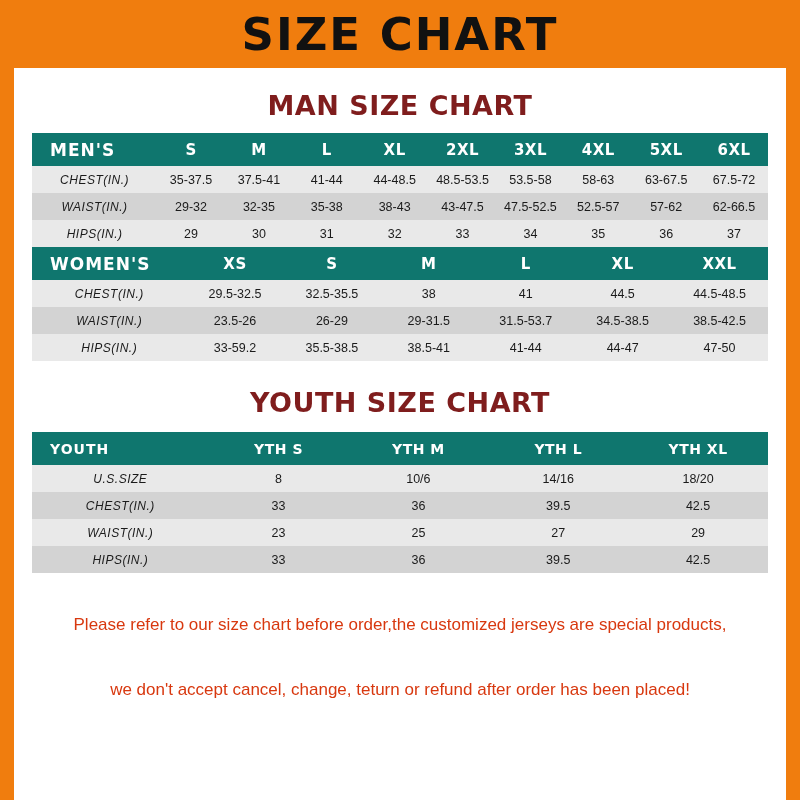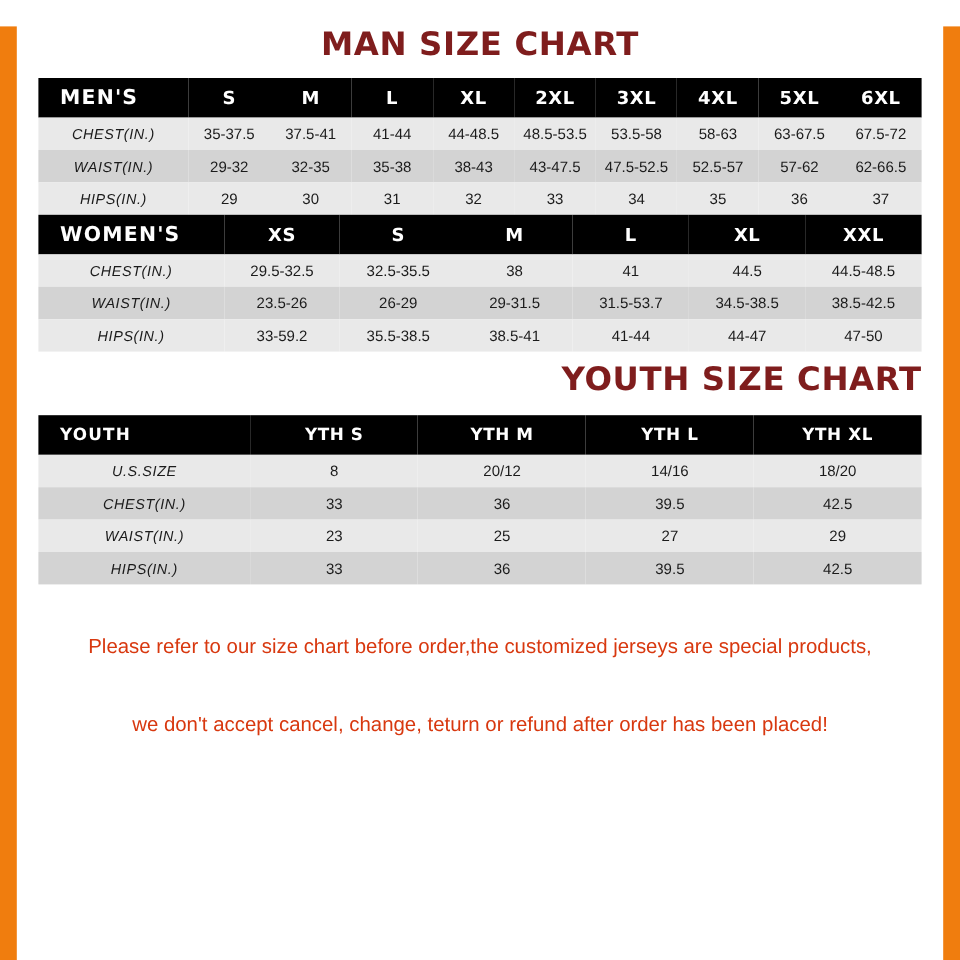--- a/index.html
+++ b/index.html
@@ -44,38 +44,38 @@
   .section-title {
     text-align: center;
     font-family: "DejaVu Sans", sans-serif;
     font-weight: bold;
     font-size: 27px;
     color: #7f1d1d;
     letter-spacing: 0.5px;
   }
   .t-man { margin-top: 22px; margin-bottom: 12px; }
   .t-women { margin-top: 24px; margin-bottom: 14px; }
-  .t-youth { margin-top: 8px; margin-bottom: 14px; text-align: right; }
+  .t-youth { margin-top: 26px; margin-bottom: 14px; }
 
   table.chart {
     width: 100%;
     border-collapse: collapse;
     table-layout: fixed;
   }
   table.chart th, table.chart td {
     text-align: center;
     font-size: 12.5px;
     color: #1b1b1b;
     padding: 0;
     height: 27px;
     vertical-align: middle;
     font-family: "Liberation Sans", sans-serif;
   }
   table.chart thead th {
-    background: #000000;
+    background: #0f766e;
     color: #ffffff;
     font-family: "DejaVu Sans", sans-serif;
     font-weight: bold;
     font-size: 15px;
     height: 33px;
     letter-spacing: 0.5px;
   }
   table.chart thead th.rowlabel {
     text-align: left;
     padding-left: 18px;
@@ -110,20 +110,23 @@
     font-family: "Liberation Sans", sans-serif;
     padding: 0 6px;
   }
   .footnote div { white-space: nowrap; margin-top: 40px; }
 </style>
 </head>
 <body>
 
 <div class="page">
 
+  <div class="banner">
+    <div class="banner-title">SIZE CHART</div>
+  </div>
 
   <div class="content">
 
     <div class="section-title t-man">MAN SIZE CHART</div>
     <table class="chart men">
       <colgroup>
         <col class="c0">
           <col>
           <col>
           <col>
@@ -255,21 +258,21 @@
           <th>YTH S</th>
           <th>YTH M</th>
           <th>YTH L</th>
           <th>YTH XL</th>
         </tr>
       </thead>
       <tbody>
         <tr class="r-light">
           <td class="rowlabel">U.S.SIZE</td>
           <td>8</td>
-          <td>20/12</td>
+          <td>10/6</td>
           <td>14/16</td>
           <td>18/20</td>
         </tr>
         <tr class="r-dark">
           <td class="rowlabel">CHEST(IN.)</td>
           <td>33</td>
           <td>36</td>
           <td>39.5</td>
           <td>42.5</td>
         </tr>

